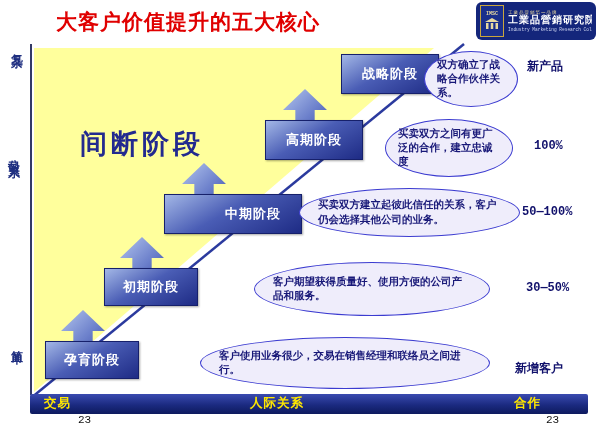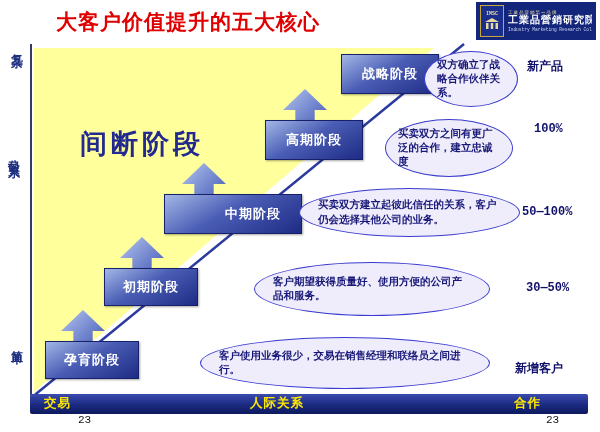--- a/index.html
+++ b/index.html
@@ -4,21 +4,21 @@
 <style>
   html,body{margin:0;padding:0;background:#888;}
   .slide{
     position:relative;width:600px;height:432px;background:#ffffff;
     font-family:Liberation Mono, monospace;overflow:hidden;
   }
   
   .title{position:absolute;left:56px;top:8px;font-size:21px;font-weight:bold;color:#e00000;letter-spacing:1px;}
   
   .logo{position:absolute;right:4px;top:2px;width:120px;height:38px;background:#14267b;
-        display:flex;align-items:center;gap:4px;padding:2px 4px;box-sizing:border-box;border-radius:0;}
+        display:flex;align-items:center;gap:4px;padding:2px 4px;box-sizing:border-box;border-radius:6px;}
   .logo-badge{width:22px;height:30px;border:1px solid #c9a63c;background:#1a2f8c;display:flex;flex-direction:column;
         align-items:center;justify-content:center;gap:1px;flex:0 0 auto;}
   .logo-badge .imsc{font-size:5px;color:#e8d9a0;font-weight:bold;line-height:1;}
   .logo-text{display:flex;flex-direction:column;line-height:1.15;overflow:hidden;}
   .logo-tagline{font-size:4.5px;color:#e8d9a0;letter-spacing:1px;white-space:nowrap;}
   .logo-name{font-size:10px;color:#ffffff;font-weight:bold;letter-spacing:1px;white-space:nowrap;}
   .logo-sub{font-size:4.5px;color:#cfd6f0;white-space:nowrap;}
   
   .y-axis-line{position:absolute;left:30px;top:44px;width:2px;height:351px;background:#333a66;}
   .y-label{position:absolute;writing-mode:vertical-rl;text-orientation:upright;color:#1f2f80;font-size:12px;font-weight:600;letter-spacing:2px;}
@@ -61,21 +61,21 @@
            color:#181878;font-size:10.5px;font-weight:bold;line-height:1.35;
            padding:4px 18px;box-sizing:border-box;}
   .callout-5{left:424px;top:51px;width:94px;height:56px;padding:4px 12px;}
   .callout-4{left:385px;top:119px;width:128px;height:58px;padding:4px 12px;}
   .callout-3{left:299px;top:188px;width:221px;height:49px;}
   .callout-2{left:254px;top:262px;width:236px;height:54px;}
   .callout-1{left:200px;top:337px;width:290px;height:52px;}
   
   .side-label{position:absolute;color:#10106b;font-size:12px;font-weight:600;white-space:nowrap;}
   .side-5{left:527px;top:58px;}
-  .side-4{left:534px;top:122px;}
+  .side-4{left:534px;top:139px;}
   .side-3{left:522px;top:205px;}
   .side-2{left:526px;top:281px;}
   .side-1{left:515px;top:360px;}
 </style>
 </head>
 <body>
 
 <div class="slide">
 
   <div class="title">大客户价值提升的五大核心</div>

